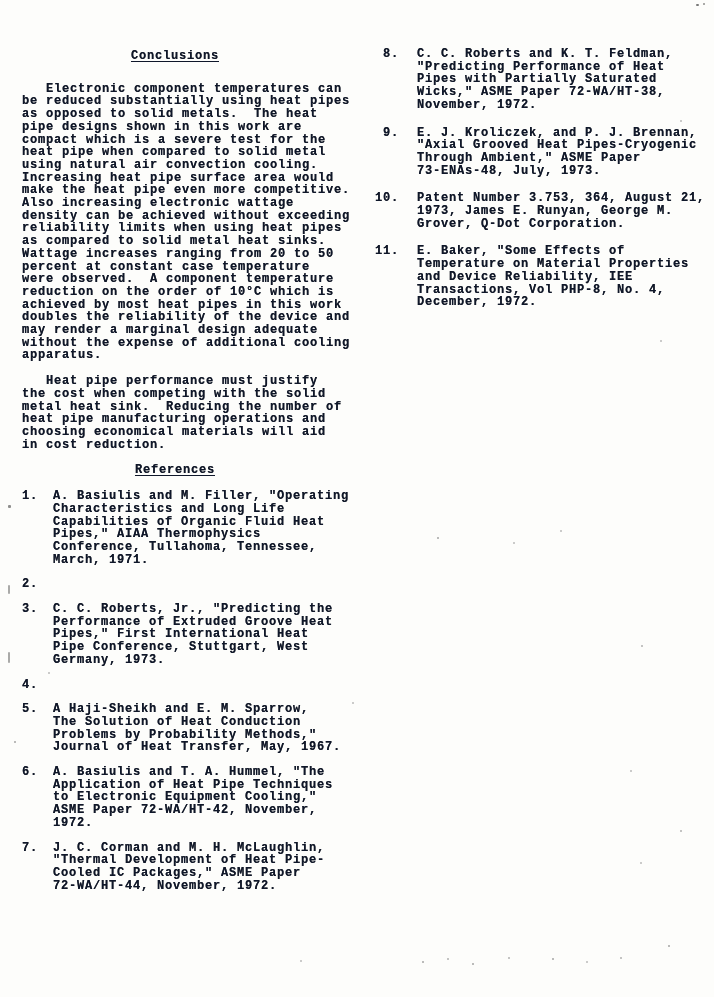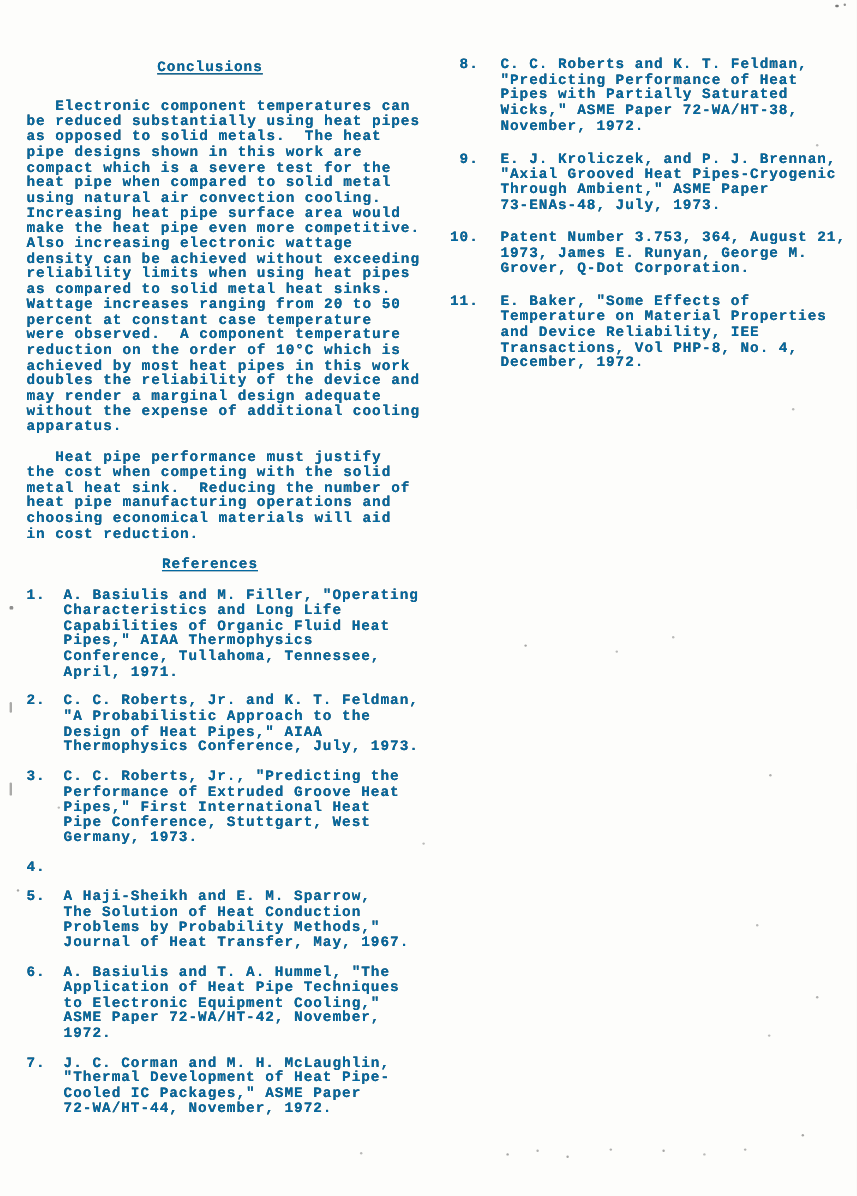--- a/index.html
+++ b/index.html
@@ -6,21 +6,21 @@
   body {
     width: 714px; height: 997px;
     background: #e9e9e9;
     font-family: "Liberation Mono", "DejaVu Sans Mono", monospace;
   }
   .page {
     position: relative;
     width: 714px; height: 997px;
     background: #fdfdfb;
     overflow: hidden;
-    color: #0369a1;
+    color: #0f172a;
   }
   .col { position: absolute; }
   .col-left  { left: 22px;  top: 50px; width: 336px; }
   .col-right { left: 372px; top: 48px; width: 334px; }
 
   .typeface {
     font-size: 12px;
     font-weight: bold;
     letter-spacing: 0.8px;
     line-height: 12.7px;
@@ -86,28 +86,24 @@
 
     <div class="heading heading-references">References</div>
 
     <div class="ref">
       <span class="ref-num">1.</span>
       <span class="ref-text">A. Basiulis and M. Filler, "Operating
 Characteristics and Long Life
 Capabilities of Organic Fluid Heat
 Pipes," AIAA Thermophysics
 Conference, Tullahoma, Tennessee,
-April, 1971.</span>
+March, 1971.</span>
     </div>
     <div class="ref">
       <span class="ref-num">2.</span>
-      <span class="ref-text">C. C. Roberts, Jr. and K. T. Feldman,
-"A Probabilistic Approach to the
-Design of Heat Pipes," AIAA
-Thermophysics Conference, July, 1973.</span>
     </div>
     <div class="ref">
       <span class="ref-num">3.</span>
       <span class="ref-text">C. C. Roberts, Jr., "Predicting the
 Performance of Extruded Groove Heat
 Pipes," First International Heat
 Pipe Conference, Stuttgart, West
 Germany, 1973.</span>
     </div>
     <div class="ref">

